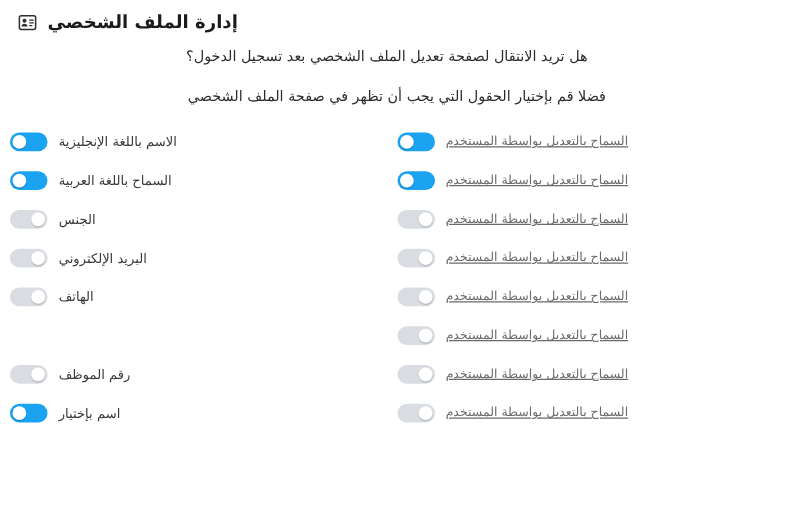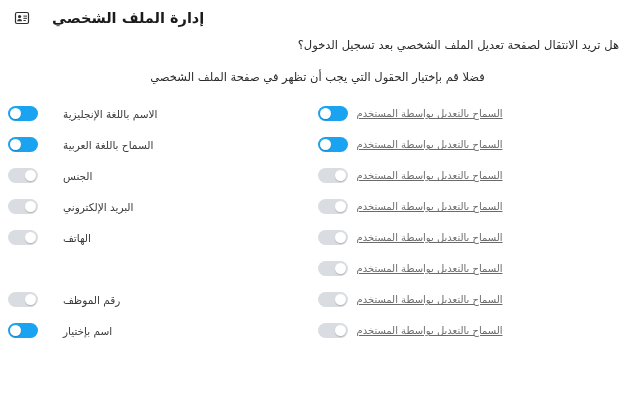--- a/index.html
+++ b/index.html
@@ -16,42 +16,42 @@
     background: #ffffff;
     overflow: hidden;
   }
 
   
   .header {
     display: flex;
     align-items: center;
     justify-content: flex-start;
     flex-direction: row-reverse;
-    gap: 22px;
+    gap: 8px;
     padding: 10px 14px 6px 14px;
   }
   .header-title {
     font-size: 14.5px;
     font-weight: bold;
     color: #1b1b1b;
     letter-spacing: 0;
   }
   .header-icon {
     width: 16px;
     height: 16px;
     position: relative;
     flex: 0 0 auto;
     color: #2f2f2f;
   }
   .header-icon svg { display: block; }
 
   
   .question-block {
     padding: 4px 16px 0 0;
-    text-align: right;
+    text-align: center;
   }
   .question-text {
     font-size: 11.5px;
     color: #2b2b2b;
     line-height: 1.6;
   }
   .answer-row {
     display: flex;
     flex-direction: row-reverse;
     align-items: center;
@@ -119,21 +119,21 @@
     gap: 9px;
     padding-right: 48px;
   }
   
   .cell-right {
     width: 50%;
     display: flex;
     flex-direction: row-reverse;
     align-items: center;
     justify-content: flex-start;
-    gap: 25px;
+    gap: 9px;
     padding-right: 12px;
   }
   .field-label {
     font-size: 10.5px;
     color: #3a3a3a;
     white-space: nowrap;
   }
   .sub-label {
     font-size: 10px;
     color: #6b6b6b;

